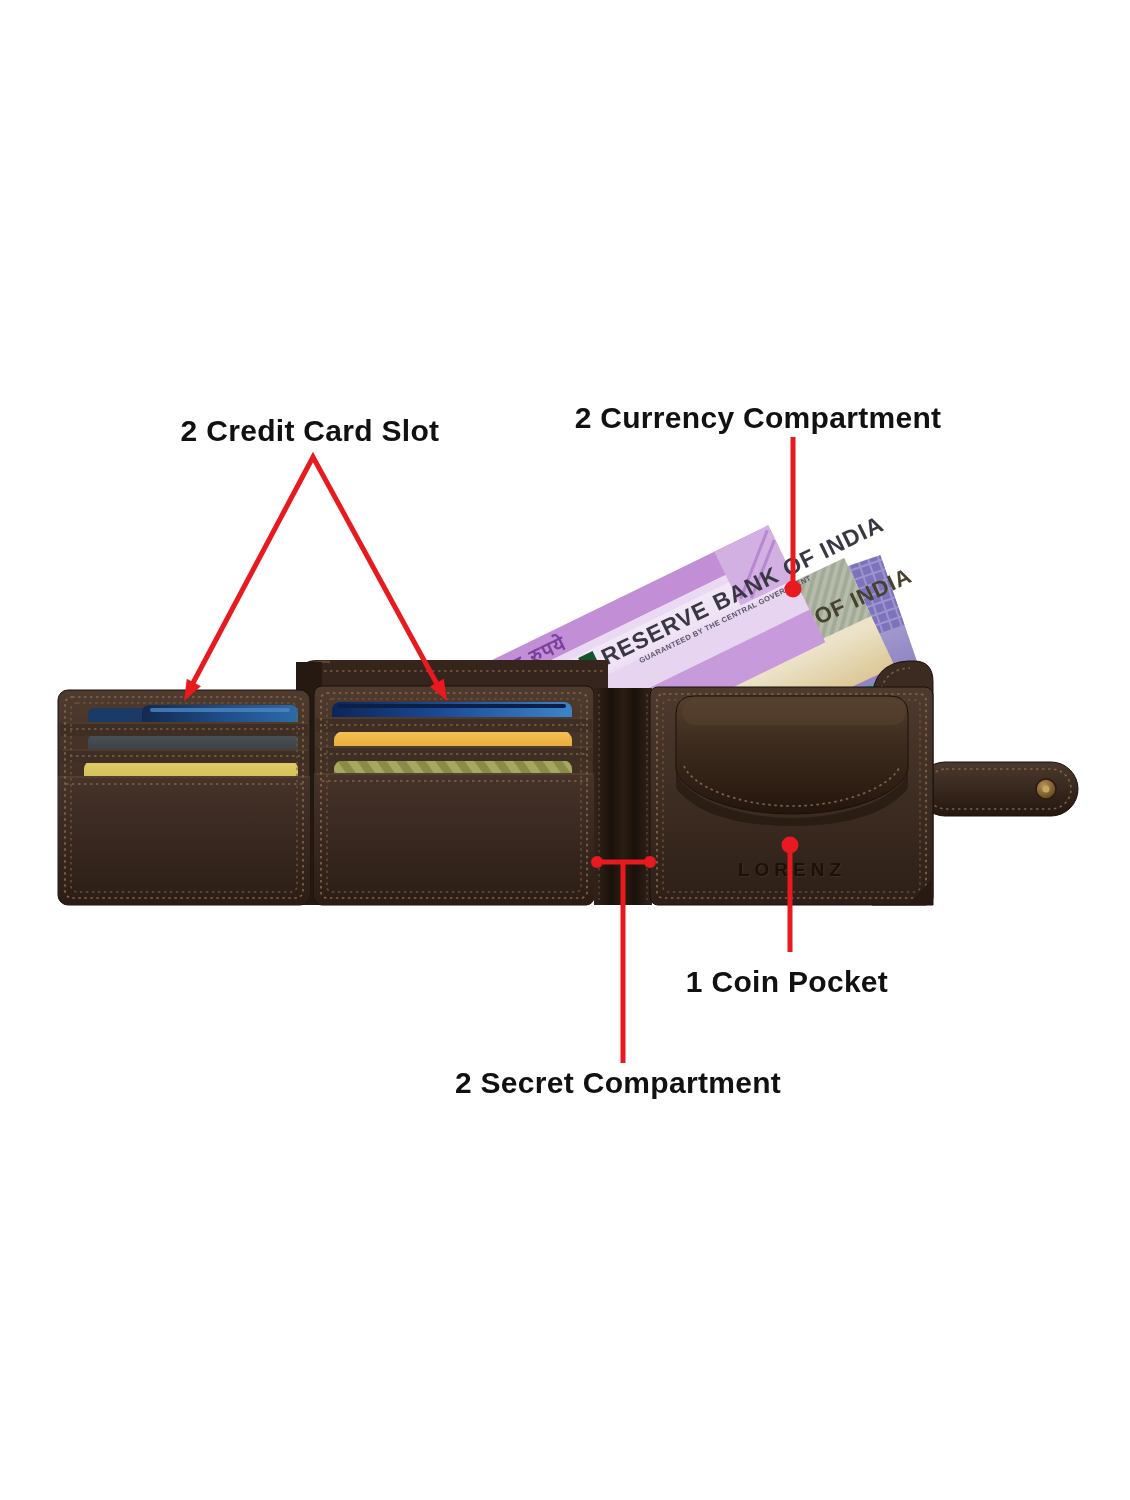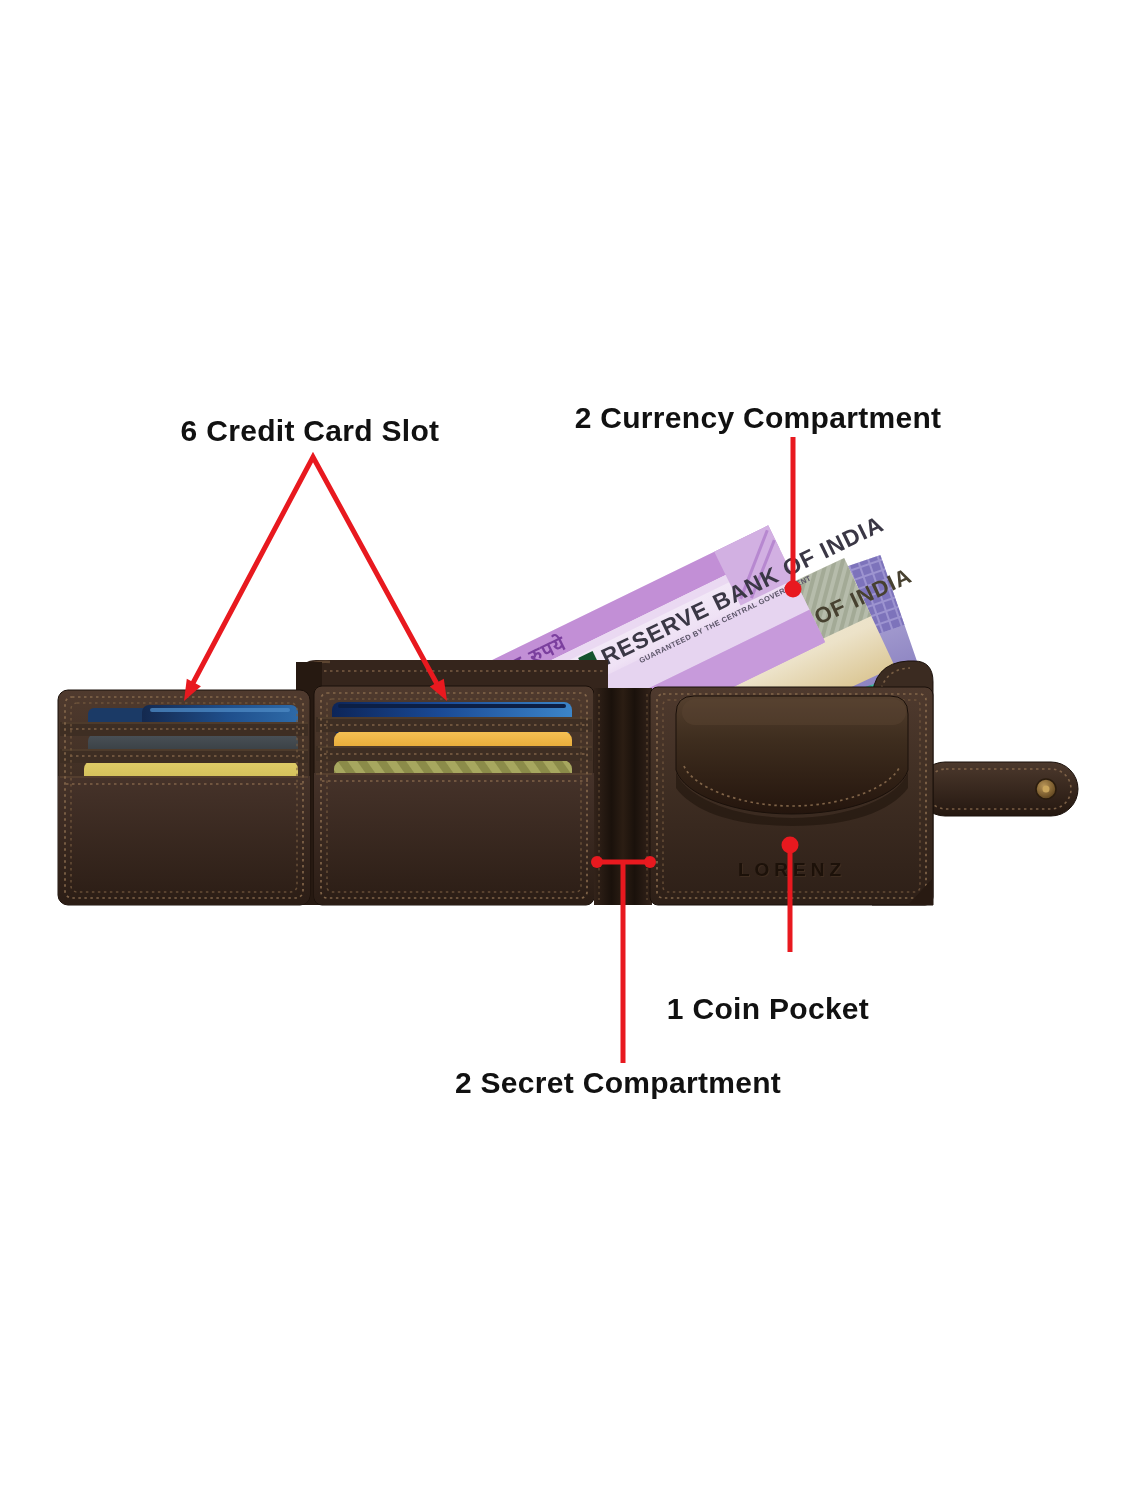--- a/index.html
+++ b/index.html
@@ -261,18 +261,18 @@
     <circle cx="790" cy="845" r="8.5" stroke="none"></circle>
     <line x1="790" y1="851" x2="790" y2="952"></line>
 
     <line x1="597" y1="862" x2="650" y2="862"></line>
     <circle cx="597" cy="862" r="6" stroke="none"></circle>
     <circle cx="650" cy="862" r="6" stroke="none"></circle>
     <line x1="623" y1="862" x2="623" y2="1063"></line>
   </g>
 </svg>
 
-<div class="label" style="left:310px;top:414px;">6 Credit Card Slot</div>
+<div class="label" style="left:310px;top:414px;">2 Credit Card Slot</div>
 <div class="label" style="left:758px;top:401px;">2 Currency Compartment</div>
-<div class="label" style="left:768px;top:965px;margin-top:27px;">1 Coin Pocket</div>
+<div class="label" style="left:787px;top:965px;">1 Coin Pocket</div>
 <div class="label" style="left:618px;top:1066px;text-align:center;">2 Secret Compartment</div>
 
 </div>
 
 </body></html>

